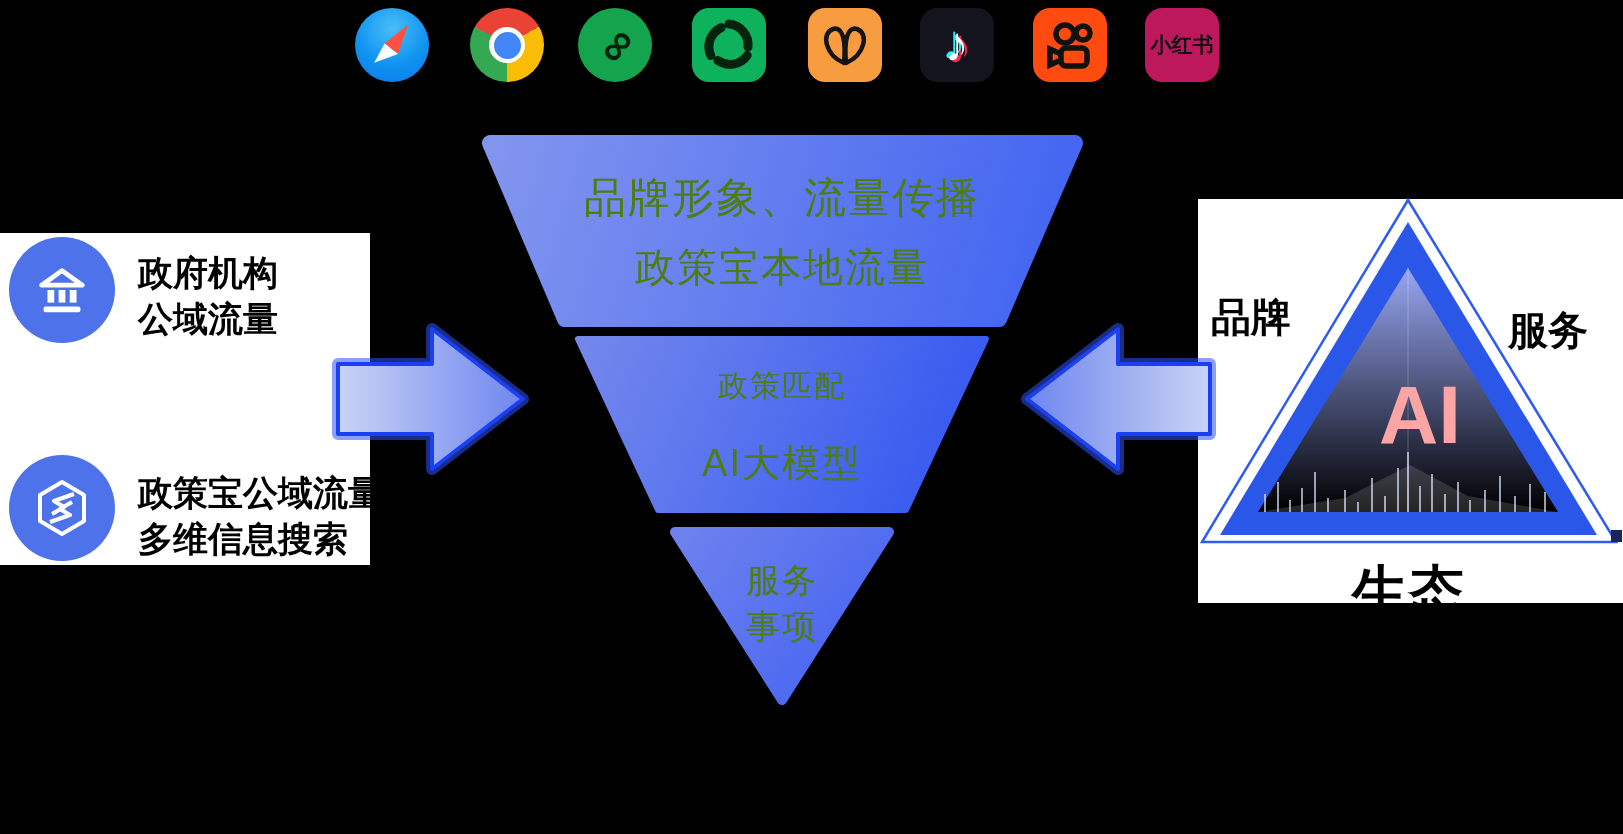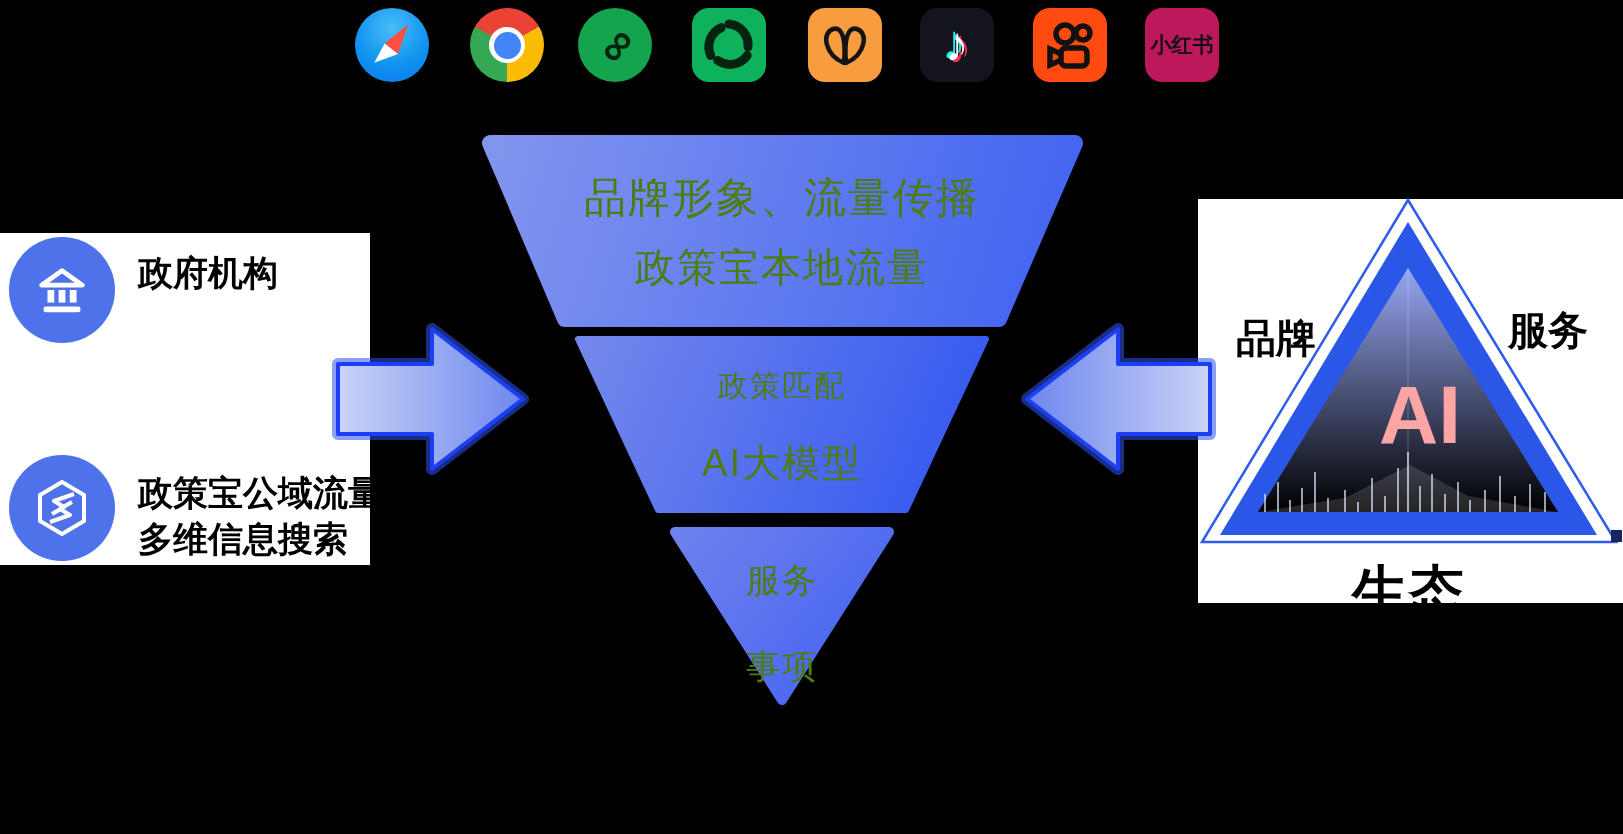--- a/index.html
+++ b/index.html
@@ -138,20 +138,21 @@
         <path d="M11,27 L32,12 L53,27 Z" fill="none" stroke-width="5" stroke-linejoin="round"></path>
         <rect x="17" y="32" width="7" height="13" stroke="none"></rect>
         <rect x="28.5" y="32" width="7" height="13" stroke="none"></rect>
         <rect x="40" y="32" width="7" height="13" stroke="none"></rect>
         <rect x="13" y="49" width="38" height="6" rx="2" stroke="none"></rect>
       </g>
     </svg>
   </div>
   <div class="lp-text" style="top:250px;">
     <div>政府机构</div>
+    <div>公域流量</div>
   </div>
 
   <div class="lp-circle" style="left:9px;top:455px;">
     <svg width="64" height="64" viewBox="0 0 64 64">
       <g stroke="#fff" fill="none" stroke-width="4" stroke-linejoin="round">
         <path d="M32,6 L54,19 L54,45 L32,58 L10,45 L10,19 Z"></path>
         <path d="M44,18 L24,25 L34,31 L22,38"></path>
         <path d="M20,46 L40,39 L30,33 L42,26"></path>
       </g>
     </svg>
@@ -244,20 +245,20 @@
       </g>
       <rect x="1611" y="530" width="11" height="12" fill="#1a2560"></rect>
     </g>
   </svg>
 
   <div class="ftxt" style="top:170px;font-size:42px;">品牌形象、流量传播</div>
   <div class="ftxt" style="top:240px;font-size:40px;">政策宝本地流量</div>
   <div class="ftxt" style="top:366px;font-size:30px;">政策匹配</div>
   <div class="ftxt" style="top:438px;font-size:38px;">AI大模型</div>
   <div class="ftxt" style="top:558px;font-size:34px;">服务</div>
-  <div class="ftxt" style="top:604px;font-size:34px;margin-top:40px;">事项</div>
-
-  <div class="tri-label" style="left:1211px;top:311px;width:130px;text-align:center;font-size:40px;">品牌</div>
+  <div class="ftxt" style="top:604px;font-size:34px;">事项</div>
+
+  <div class="tri-label" style="left:1211px;top:290px;width:130px;text-align:left;font-size:40px;">品牌</div>
   <div class="tri-label" style="left:1483px;top:303px;width:130px;text-align:center;font-size:40px;">服务</div>
   <div class="tri-label" style="left:1320px;top:368px;width:200px;text-align:center;font-size:82px;font-weight:900;color:#fca5a5;">AI</div>
   <div class="tri-label" style="left:1308px;top:555px;width:200px;text-align:center;font-size:56px;font-weight:900;">生态</div>
 
 </div>
 
 </body></html>

